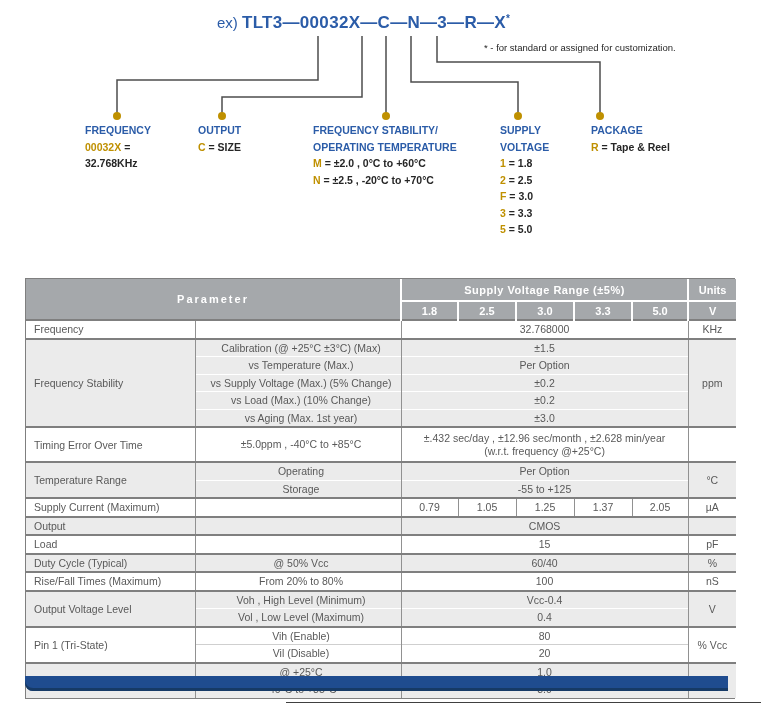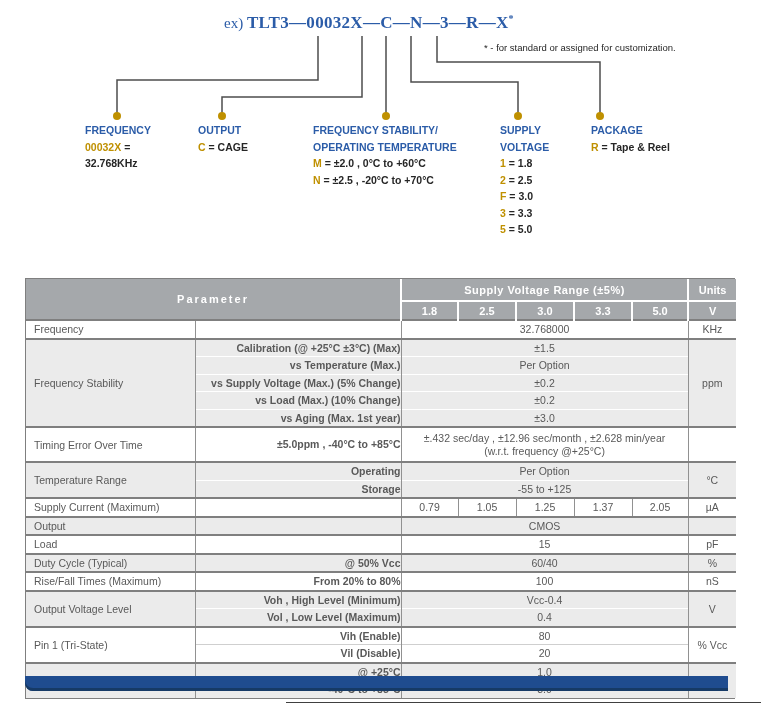--- a/index.html
+++ b/index.html
@@ -2,22 +2,22 @@
 <html style="--accent: #2b5ca8; --gold: #bf9000; --hdrgray: #a5a8ab; --rowgray: #ebebeb; --barblue: #1f4c8f;"><head>
 <meta charset="utf-8">
 <style>
   html,body{margin:0;padding:0;background:#ffffff;}
   #page{
     position:relative;width:761px;height:703px;background:#fff;overflow:hidden;
     font-family:"Liberation Sans","DejaVu Sans",sans-serif;
   }
   
   #pn-title{
-    position:absolute;left:224px;top:13px;white-space:nowrap;
-    font-size:15px;color:var(--accent);font-family:Liberation Serif, serif;
+    position:absolute;left:217px;top:13px;white-space:nowrap;
+    font-size:15px;color:var(--accent);
   }
   #pn-title .pn-code{font-size:17px;font-weight:bold;letter-spacing:.3px;}
   #pn-title .pn-sup{font-size:10px;font-weight:bold;vertical-align:super;}
   #pn-note{
     position:absolute;left:484px;top:42px;font-size:9.5px;color:#262626;white-space:nowrap;
   }
   #pn-lines{position:absolute;left:0;top:0;}
   #pn-lines polyline{fill:none;stroke:#4d4d4d;stroke-width:1.5;}
   #pn-lines circle{fill:var(--gold);stroke:none;}
   .field{position:absolute;top:122px;font-size:10.5px;font-weight:bold;line-height:16.5px;white-space:nowrap;}
@@ -38,21 +38,21 @@
   #spec th.hp{letter-spacing:2px;border-right:2px solid #fff;border-bottom:1px solid #4c1d95;}
   #spec th.hsupply{letter-spacing:.5px;height:21px;border-bottom:2px solid #fff;}
   #spec th.hunits{border-left:2px solid #fff;border-bottom:2px solid #fff;}
   #spec th.hvolt{height:17px;border-left:2px solid #fff;border-bottom:1px solid #7f7f7f;}
   #spec th.hvolt.first{border-left:none;}
   #spec td{
     font-size:10.5px;color:#595959;height:16.5px;vertical-align:middle;
     border-left:1px solid #919191;
   }
   #spec td.param{border-left:none;padding-left:8px;text-align:left;}
-  #spec td.sub{padding-left:6px;text-align:right;font-weight:bold;}
+  #spec td.sub{padding-left:6px;text-align:center;}
   #spec td.val,#spec td.units{text-align:center;}
   #spec tr.shaded td{background:var(--rowgray);}
   #spec tr.plain td{background:#ffffff;}
   #spec td.gtop{border-top:2px solid #7f7f7f;}
   #spec td.itop-s{border-top:1px solid #ffffff;}
   #spec td.itop-p{border-top:1px solid #cfcfcf;}
   #spec td.tall{height:33px;line-height:13px;}
   
   #foot-bar{
     position:absolute;left:25px;top:676px;width:703px;height:15px;
@@ -100,21 +100,21 @@
   </svg>
 
   <div id="fields">
       <div class="field" style="left: 85px;">
         <div class="f-title">FREQUENCY</div>
         <div class="f-opt"><span class="code">00032X </span><span class="rest">=</span></div>
         <div class="f-opt"><span class="rest">32.768KHz</span></div>
       </div>
       <div class="field" style="left: 198px;">
         <div class="f-title">OUTPUT</div>
-        <div class="f-opt"><span class="code">C </span><span class="rest">= CAGE</span></div>
+        <div class="f-opt"><span class="code">C </span><span class="rest">= SIZE</span></div>
       </div>
       <div class="field" style="left: 313px;">
         <div class="f-title">FREQUENCY STABILITY/</div>
         <div class="f-title">OPERATING TEMPERATURE</div>
         <div class="f-opt"><span class="code">M </span><span class="rest">= ±2.0 , 0°C to +60°C</span></div>
         <div class="f-opt"><span class="code">N </span><span class="rest">= ±2.5 , -20°C to +70°C</span></div>
       </div>
       <div class="field" style="left: 500px;">
         <div class="f-title">SUPPLY</div>
         <div class="f-title">VOLTAGE</div>

